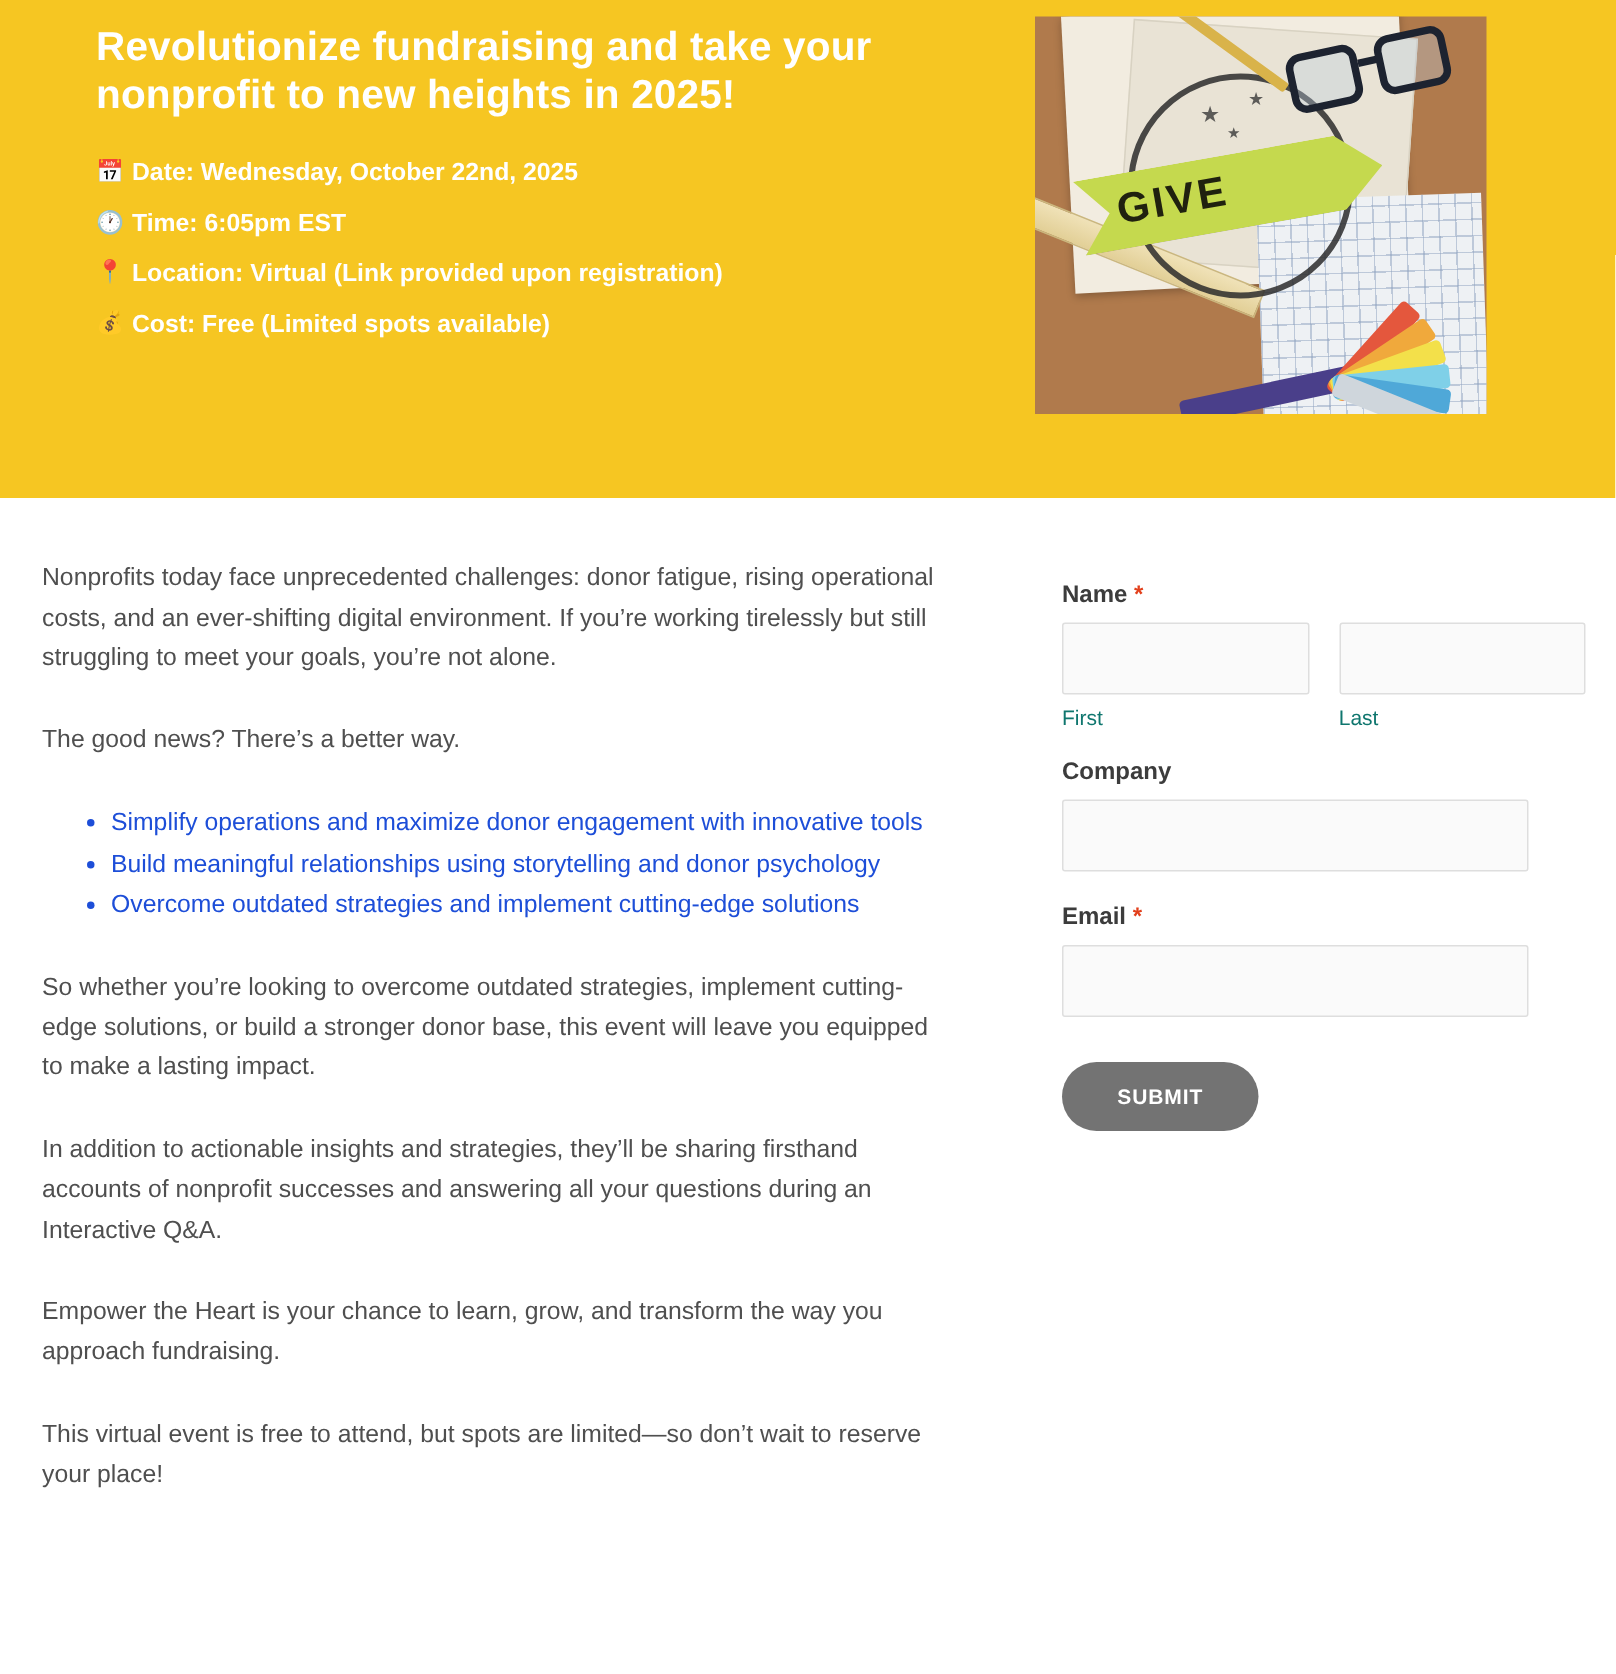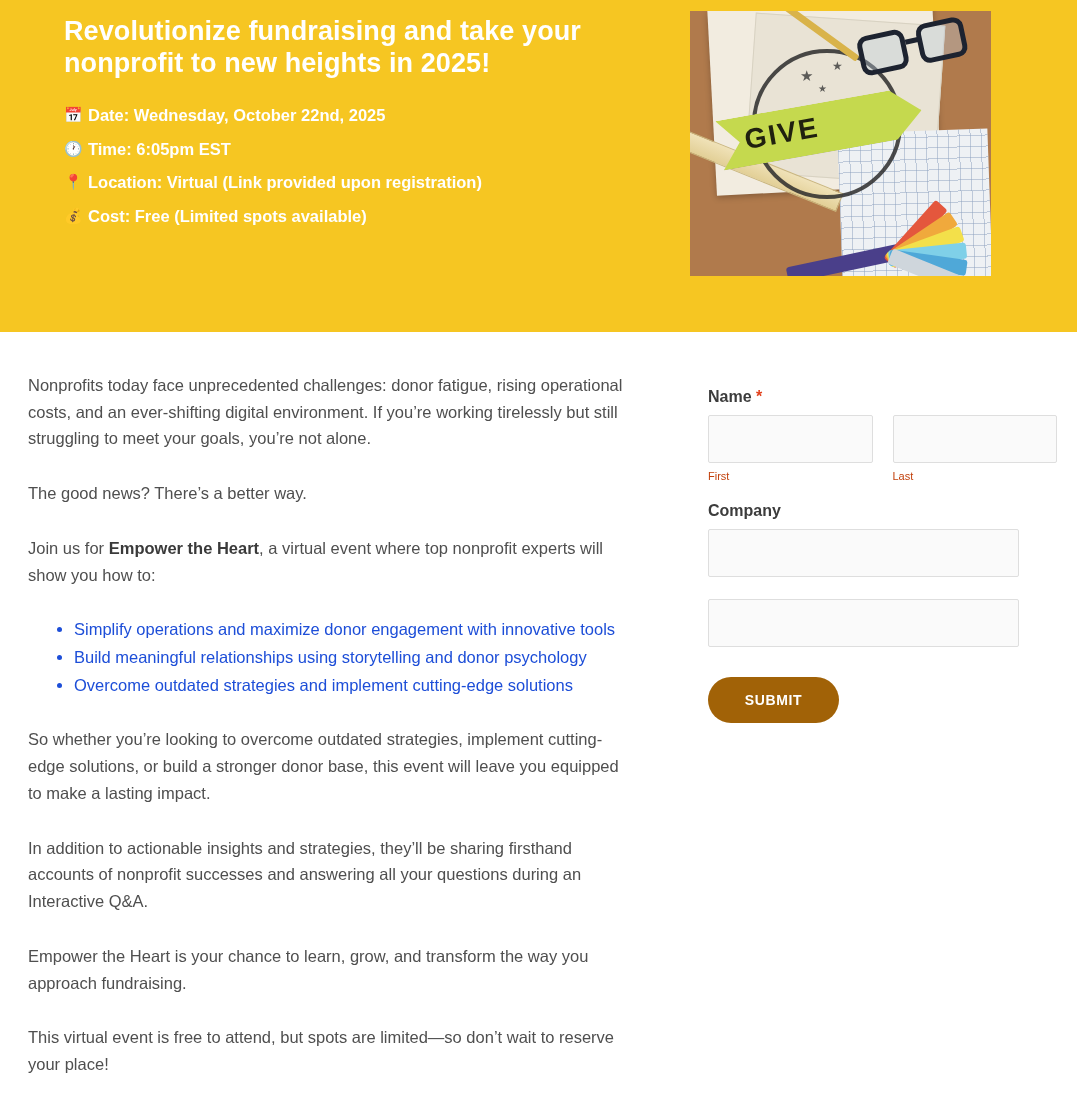--- a/index.html
+++ b/index.html
@@ -264,31 +264,31 @@
     background: #fafafa;
     border: 1px solid #dedede;
     border-radius: 2px;
     font-size: 15px;
     padding: 0 10px;
     color: #333;
     font-family: "Liberation Sans", sans-serif;
     display: block;
   }
   .sub-label {
-    font-size: 11px;
-    color: #c2410c;
+    font-size: 14px;
+    color: #0f766e;
     margin-top: 7px;
     display: block;
   }
   .field-block { margin-bottom: 22px; }
   .field-block.company .txt-input { width: 311px; }
   .field-block.email .txt-input { width: 311px; }
   .submit-btn {
     margin-top: 8px;
-    background: #a16207;
+    background: #737373;
     color: #ffffff;
     border: none;
     border-radius: 26px;
     height: 46px;
     width: 131px;
     font-size: 14px;
     font-weight: bold;
     letter-spacing: .6px;
     cursor: pointer;
     font-family: "Liberation Sans", sans-serif;
@@ -357,23 +357,20 @@
 
   </div>
 </header>
 
 <main class="content">
 
   <section class="col-left">
     <p>Nonprofits today face unprecedented challenges: donor fatigue, rising operational costs, and an ever-shifting digital environment. If you’re working tirelessly but still struggling to meet your goals, you’re not alone.</p>
     <p>The good news? There’s a better way.</p>
 
-    <p>
-      <span>Join us for </span><strong>Empower the Heart</strong><span>, a virtual event where top nonprofit experts will show you how to:</span>
-    </p>
 
     <ul>
       <li>Simplify operations and maximize donor engagement with innovative tools</li>
       <li>Build meaningful relationships using storytelling and donor psychology</li>
       <li>Overcome outdated strategies and implement cutting-edge solutions</li>
     </ul>
 
     <p>So whether you’re looking to overcome outdated strategies, implement cutting-edge solutions, or build a stronger donor base, this event will leave you equipped to make a lasting impact.</p>
     <p>In addition to actionable insights and strategies, they’ll be sharing firsthand accounts of nonprofit successes and answering all your questions during an Interactive Q&amp;A.</p>
     <p>Empower the Heart is your chance to learn, grow, and transform the way you approach fundraising.</p>
@@ -397,19 +394,23 @@
         <span class="sub-label">Last</span>
       </div>
     </div>
 
     <div class="field-block company">
       <label class="form-label">Company</label>
       <input class="txt-input" type="text" value="" style="">
     </div>
 
     <div class="field-block email">
+      <label class="form-label">
+        <span>Email</span>
+        <span class="req">*</span>
+      </label>
       <input class="txt-input" type="text" value="" style="">
     </div>
 
     <button class="submit-btn">SUBMIT</button>
 
   </aside>
 </main>
 
 </body></html>

